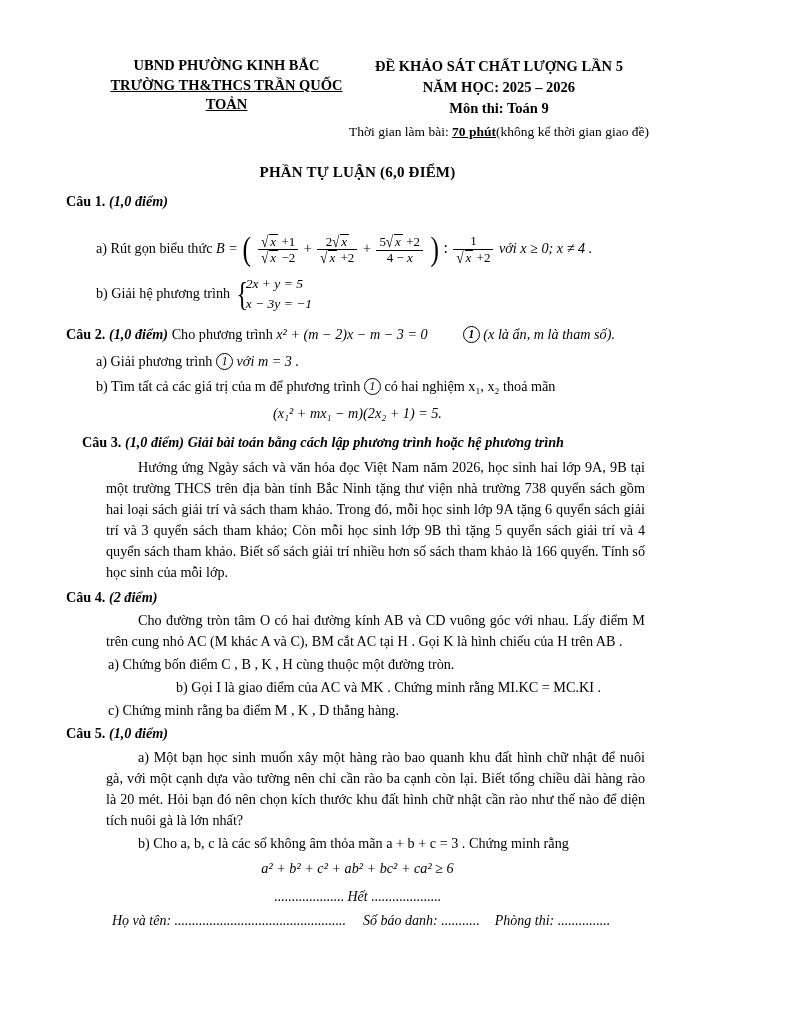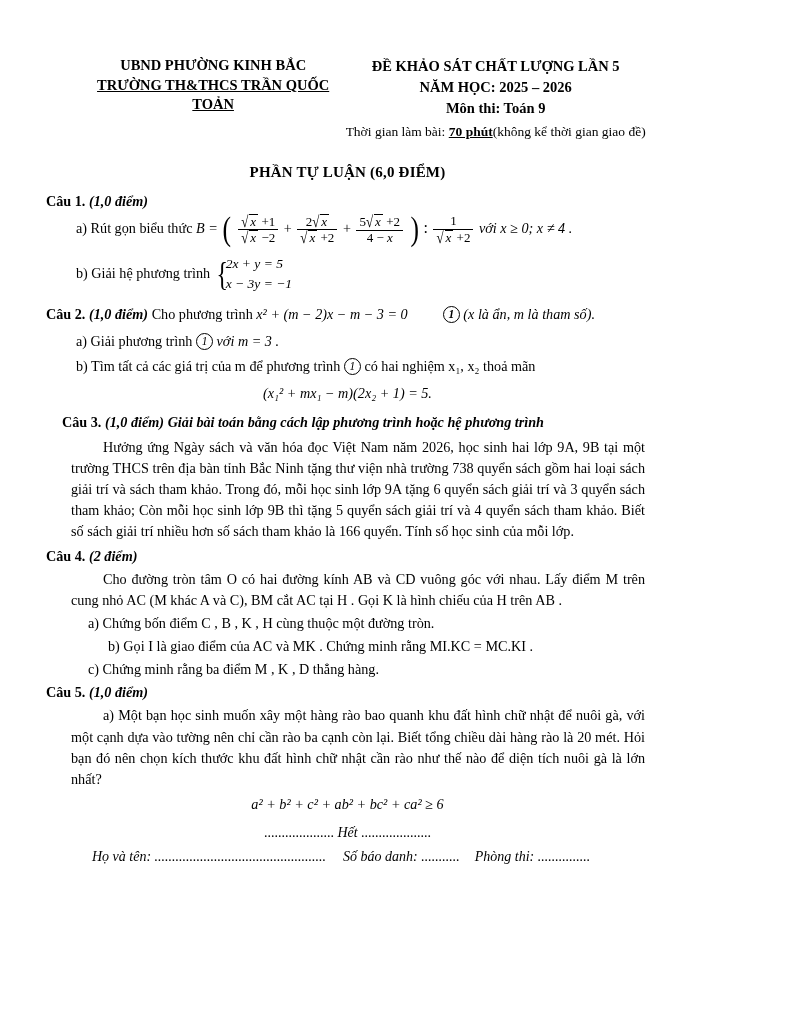--- a/index.html
+++ b/index.html
@@ -11,21 +11,21 @@
     width: 792px;
     height: 1024px;
     font-family: "Liberation Serif", "DejaVu Serif", serif;
     color: #000;
     position: relative;
     overflow: hidden;
   }
   .page {
     width: 695px;
     height: 1024px;
-    padding: 56px 46px 0 46px;
+    padding: 56px 46px 0 66px;
     box-sizing: border-box;
     position: relative;
   }
 
   
   .header {
     display: flex;
     justify-content: space-between;
     align-items: flex-start;
   }
@@ -73,21 +73,21 @@
   }
   .q-head {
     font-weight: bold;
     margin-top: 6px;
   }
   .q-head .ital { font-style: italic; }
   .q-line { margin-top: 2px; }
   .indent1 { margin-left: 30px; }
   .para {
     text-align: justify;
-    margin-left: 25px;
+    margin-left: 40px;
     margin-right: 4px;
   }
   .para.first { text-indent: 32px; }
   .mi { font-style: italic; }
 
   
   .math { font-style: italic; font-family: "Liberation Serif", serif; }
   .frac {
     display: inline-block;
     vertical-align: middle;
@@ -179,21 +179,21 @@
 
   <div class="section-title">PHẦN TỰ LUẬN (6,0 ĐIỂM)</div>
 
   <div class="body">
 
     <div class="q-head">
       <span>Câu 1.</span>
       <span class="ital">(1,0 điểm)</span>
     </div>
 
-    <div class="q-line indent1" style="margin-top:2px;">
+    <div class="q-line indent1" style="margin-top:22px;">
       <span>a) Rút gọn biểu thức</span>
       <span class="math">B =</span>
       <span class="bigparen">(</span>
       <span class="frac">
         <span class="num"><span class="radic">√</span><span class="sqrt"><span class="math">x</span></span> +1</span>
         <span class="den"><span class="radic">√</span><span class="sqrt"><span class="math">x</span></span> −2</span>
       </span>
       +
       <span class="frac">
         <span class="num">2<span class="radic">√</span><span class="sqrt"><span class="math">x</span></span></span>
@@ -255,29 +255,30 @@
     <div class="para first" style="margin-top:4px;">Hưởng ứng Ngày sách và văn hóa đọc Việt Nam năm 2026, học sinh hai lớp 9A, 9B tại một trường THCS trên địa bàn tỉnh Bắc Ninh tặng thư viện nhà trường 738 quyển sách gồm hai loại sách giải trí và sách tham khảo. Trong đó, mỗi học sinh lớp 9A tặng 6 quyển sách giải trí và 3 quyển sách tham khảo; Còn mỗi học sinh lớp 9B thì tặng 5 quyển sách giải trí và 4 quyển sách tham khảo. Biết số sách giải trí nhiều hơn số sách tham khảo là 166 quyển. Tính số học sinh của mỗi lớp.</div>
 
     <div class="q-head" style="margin-top:4px;">
       <span>Câu 4.</span>
       <span class="ital">(2 điểm)</span>
     </div>
 
     <div class="para first" style="margin-top:2px;">Cho đường tròn tâm O có hai đường kính AB và CD vuông góc với nhau. Lấy điểm M trên cung nhỏ AC (M khác A và C), BM cắt AC tại H . Gọi K là hình chiếu của H trên AB .</div>
 
     <div class="q-line" style="margin-left:42px; margin-top:2px;">a) Chứng bốn điểm C , B , K , H cùng thuộc một đường tròn.</div>
-    <div class="q-line" style="margin-left:62px;">b) Gọi I là giao điểm của AC và MK . Chứng minh rằng MI.KC = MC.KI .</div>
+    <div class="q-line" style="margin-left:62px;text-align:center;">b) Gọi I là giao điểm của AC và MK . Chứng minh rằng MI.KC = MC.KI .</div>
     <div class="q-line" style="margin-left:42px;">c) Chứng minh rằng ba điểm M , K , D thẳng hàng.</div>
 
     <div class="q-head" style="margin-top:2px;">
       <span>Câu 5.</span>
       <span class="ital">(1,0 điểm)</span>
     </div>
 
     <div class="para first" style="margin-top:2px;">a) Một bạn học sinh muốn xây một hàng rào bao quanh khu đất hình chữ nhật để nuôi gà, với một cạnh dựa vào tường nên chỉ cần rào ba cạnh còn lại. Biết tổng chiều dài hàng rào là 20 mét. Hỏi bạn đó nên chọn kích thước khu đất hình chữ nhật cần rào như thế nào để diện tích nuôi gà là lớn nhất?</div>
+    <div class="para first" style="margin-top:2px;">b) Cho a, b, c là các số không âm thỏa mãn a + b + c = 3 . Chứng minh rằng</div>
     <div class="eqline math" style="margin-top:4px;">a² + b² + c² + ab² + bc² + ca² ≥ 6</div>
 
     <div class="footer-dots">
       <span>....................</span>
       <span class="het">Hết</span>
       <span>....................</span>
     </div>
 
     <div class="footer-line">
       <span>Họ và tên: .................................................</span>

